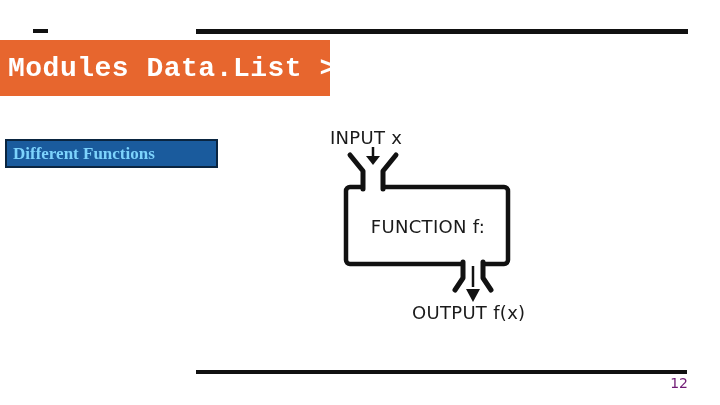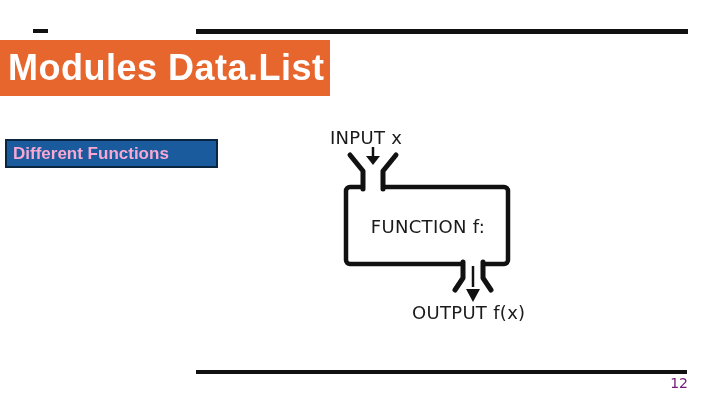--- a/index.html
+++ b/index.html
@@ -17,42 +17,42 @@
   .top-rule  { left: 196px; top: 29px; width: 492px; height: 5px; background: #111; }
 
   
   .banner {
     left: 0; top: 40px; width: 330px; height: 56px;
     background: #e7662e;
     display: flex; align-items: center;
     box-sizing: border-box; padding-left: 8px;
   }
   .banner .title {
-    font-family: Liberation Sans, sans-serif;
+    font-family: Liberation Mono, monospace;
     font-weight: bold;
-    font-size: 36px;
+    font-size: 28px;
     color: #ffffff;
     letter-spacing: 0.5px;
     white-space: nowrap;
   }
 
   
   .section-label {
     left: 5px; top: 139px; width: 213px; height: 29px;
     background: #1a5b9d;
     border: 2px solid #0a2540;
     box-sizing: border-box;
     display: flex; align-items: center;
     padding-left: 6px;
   }
   .section-label span {
-    font-family: Liberation Sans, sans-serif;
+    font-family: Liberation Serif, serif;
     font-weight: bold;
     font-size: 17px;
-    color: #f9a8d4;
+    color: #7dd3fc;
     white-space: nowrap;
   }
 
   
   .diagram { left: 300px; top: 113px; width: 260px; height: 215px; }
   .diagram text {
     font-family: "DejaVu Sans", sans-serif;
     font-size: 18px;
     fill: #1a1a1a;
     letter-spacing: 0.3px;

